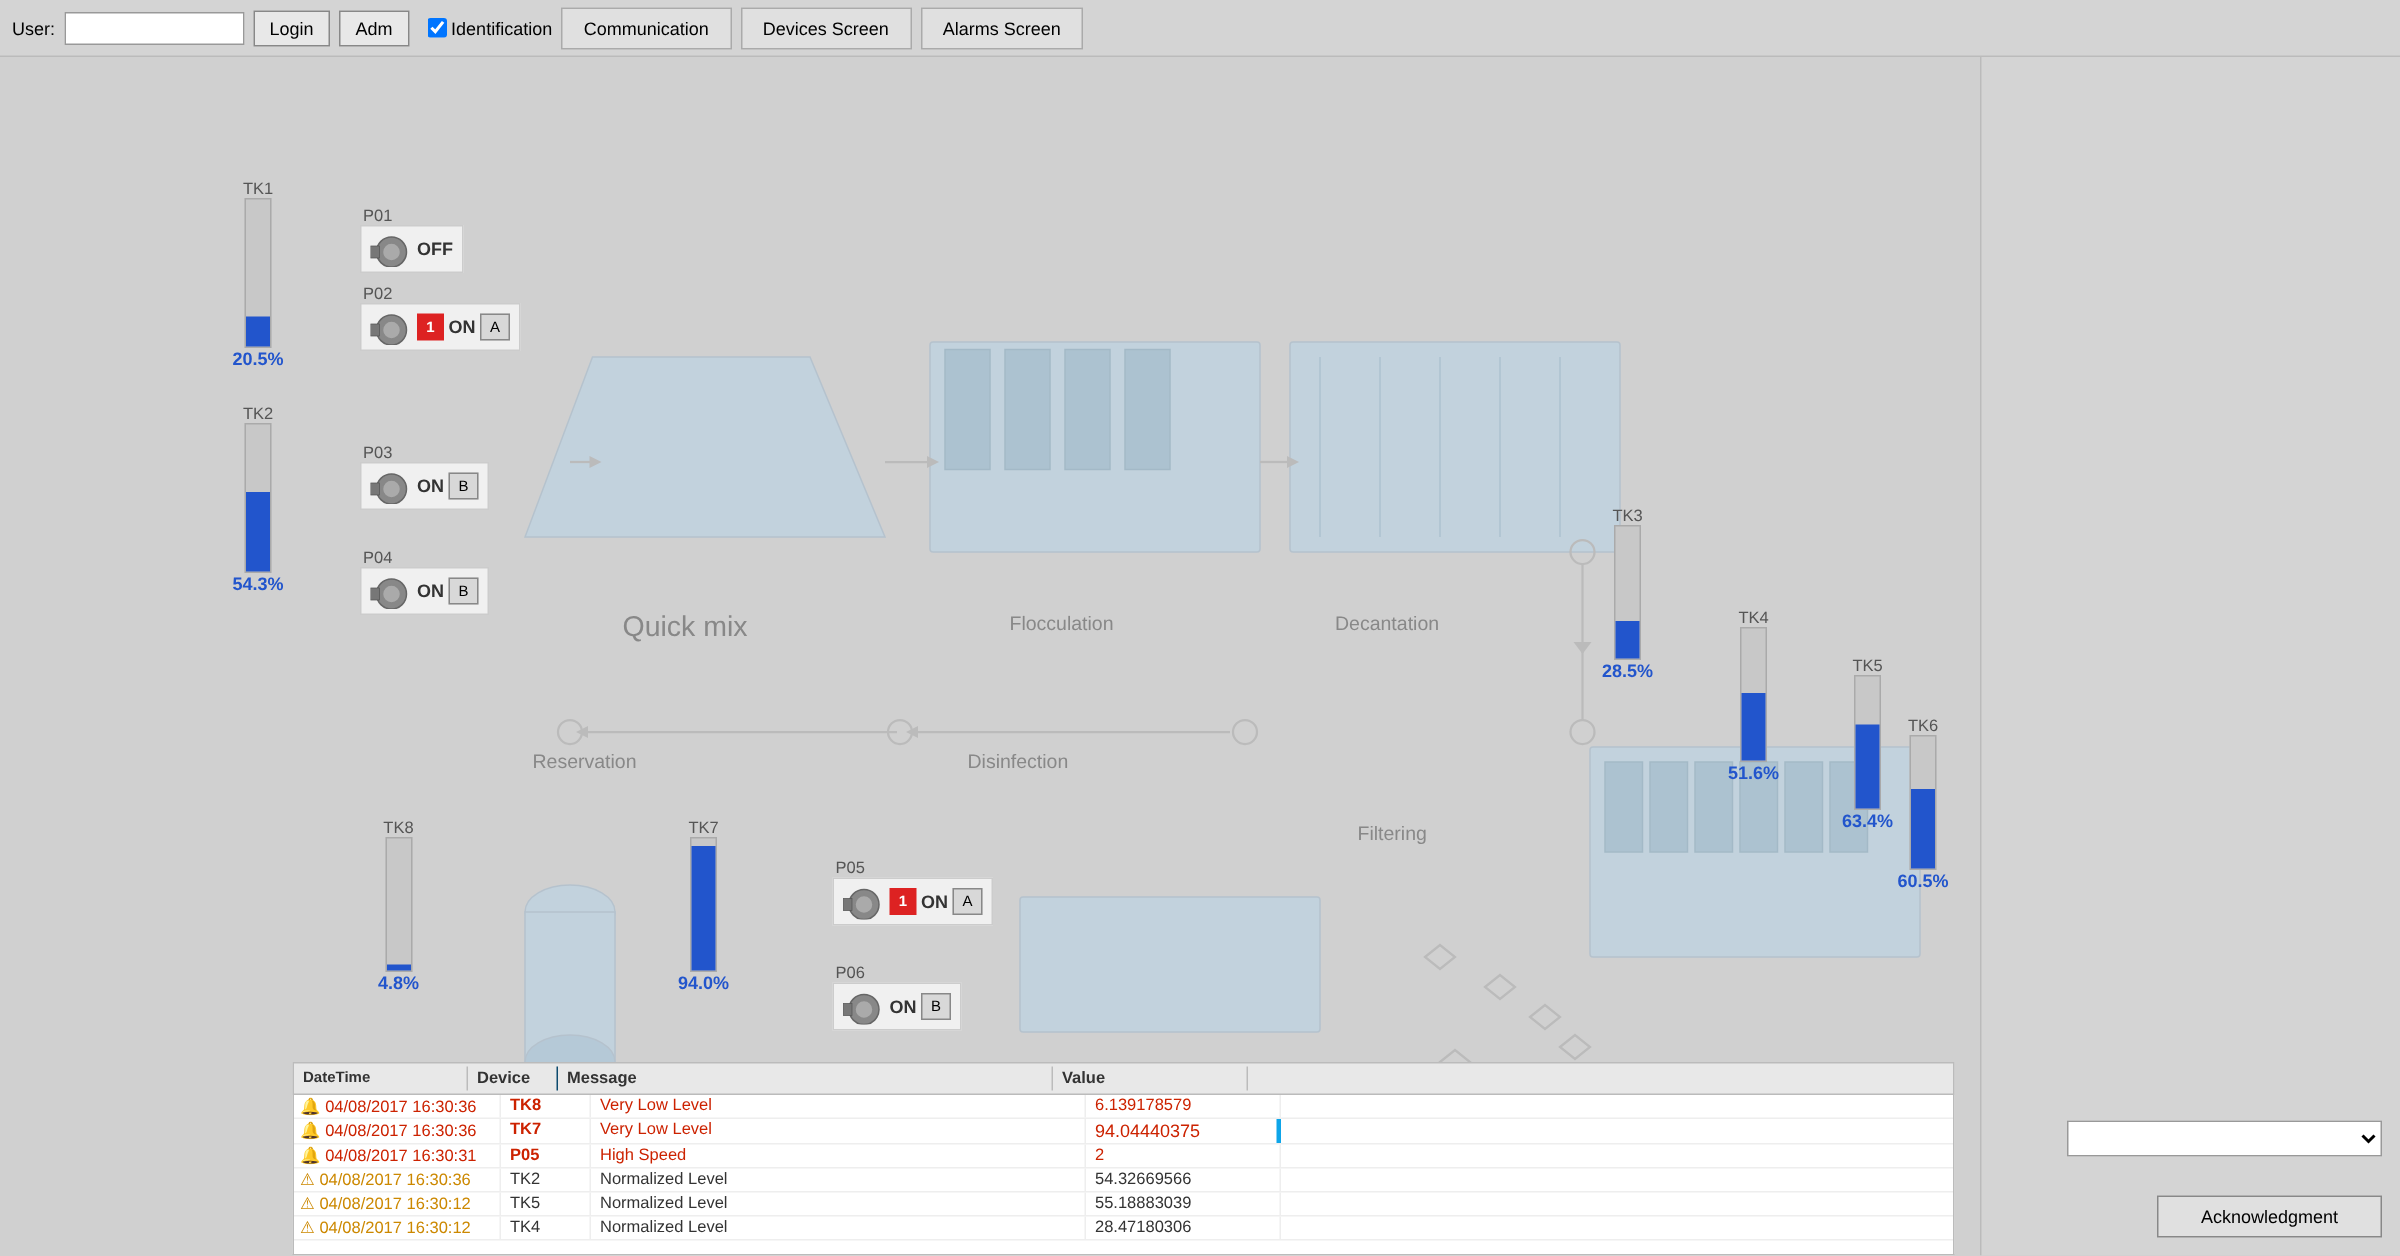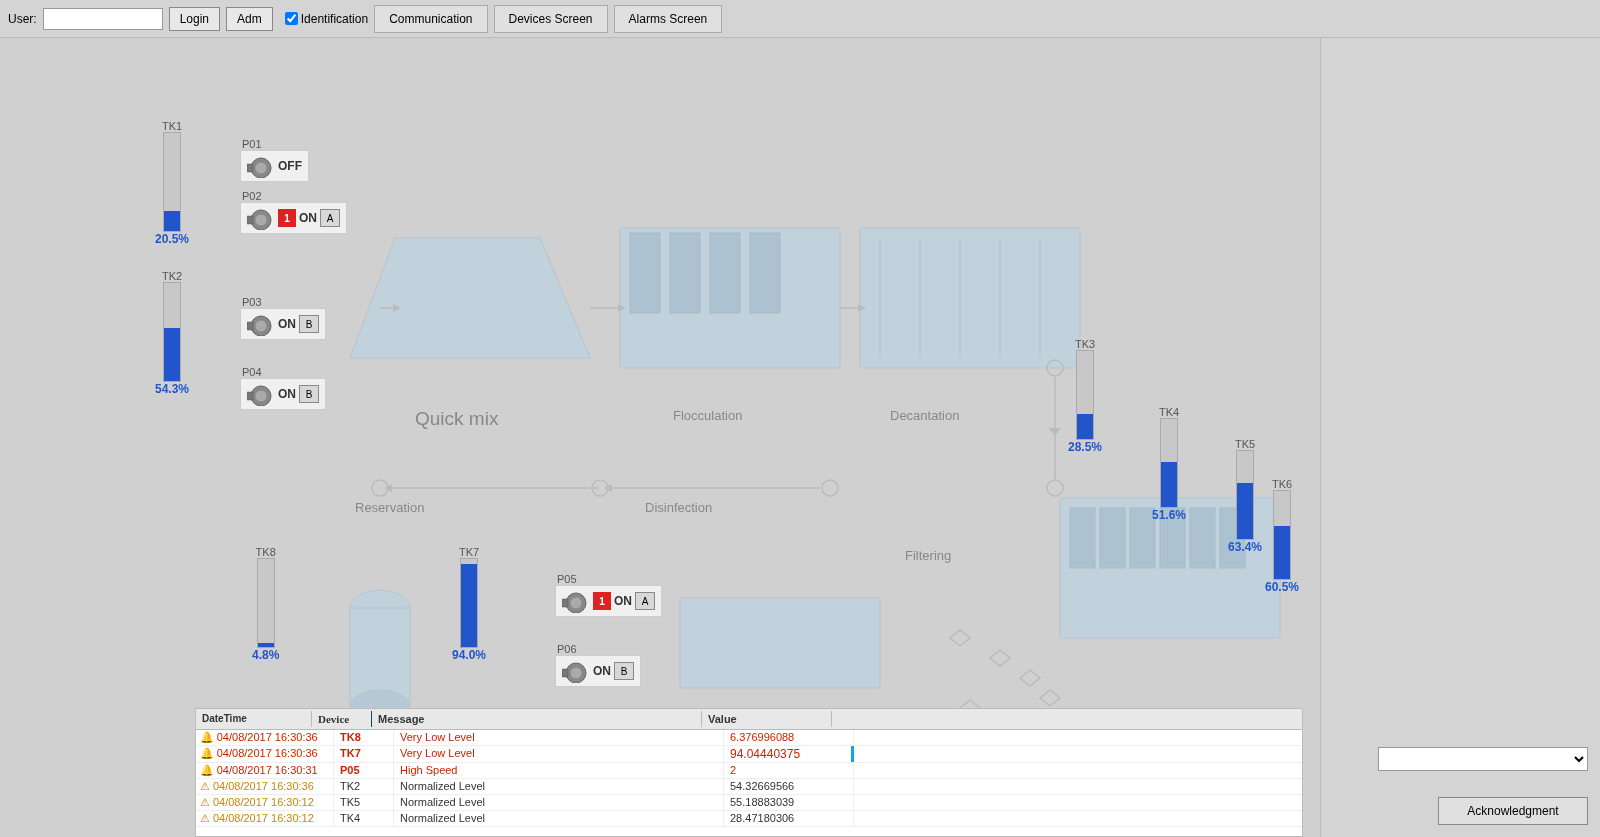--- a/index.html
+++ b/index.html
@@ -248,32 +248,32 @@
   <span style="position:absolute;left:355px;top:462px;color:#888;font-size:13px;">Reservation</span>
   <span style="position:absolute;left:645px;top:462px;color:#888;font-size:13px;">Disinfection</span>
   <span style="position:absolute;left:905px;top:462px;color:#888;font-size:13px;margin-top:48px;">Filtering</span>
 
   <div style="position:absolute;left:208px;top:684px;background:#c0c0c8;border:1px solid #aaa;border-radius:3px;padding:2px 10px;font-size:12px;color:#333;font-weight:bold;">Iracema</div>
 
   <div style="position:absolute;bottom:0;left:195px;width:1108px;">
 
     <div style="background:#e8e8e8;border:1px solid #bbb;display:flex;padding:2px 0;">
       <div style="width:116px;border-right:1px solid #bbb;padding:2px 6px;font-size:10px;font-weight:bold;color:#333;">DateTime</div>
-      <div style="width:60px;border-right:1px solid #0c4a6e;padding:2px 6px;font-size:11px;font-weight:bold;color:#333;font-family:Liberation Serif, serif;">Device</div>
+      <div style="width:60px;border-right:1px solid #0c4a6e;padding:2px 6px;font-size:11px;font-weight:bold;color:#333;">Device</div>
       <div style="width:330px;border-right:1px solid #bbb;padding:2px 6px;font-size:11px;font-weight:bold;color:#333;">Message</div>
       <div style="width:130px;border-right:1px solid #bbb;padding:2px 6px;font-size:11px;font-weight:bold;color:#333;">Value</div>
     </div>
 
     <div style="border:1px solid #bbb;border-top:none;background:white;height:107px;overflow-y:auto;position:relative;">
 
       <div style="display:flex;border-bottom:1px solid #eee;">
         <div style="width:138px;border-right:1px solid #eee;padding:1px 2px 1px 4px;font-size:11px;color:#cc2200;overflow:hidden;white-space:nowrap;">🔔 04/08/2017 16:30:36</div>
         <div style="width:60px;border-right:1px solid #eee;padding:1px 6px;font-size:11px;color:#cc2200;font-weight:bold;">TK8</div>
         <div style="width:330px;border-right:1px solid #eee;padding:1px 6px;font-size:11px;color:#cc2200;">Very Low Level</div>
-        <div style="width:130px;border-right:1px solid #eee;padding:1px 6px;font-size:11px;color:#cc2200;">6.376996088</div>
+        <div style="width:130px;border-right:1px solid #eee;padding:1px 6px;font-size:11px;color:#cc2200;">6.139178579</div>
         <div style="flex:1;padding:1px 6px;font-size:11px;"></div>
       </div>
 
       <div style="display:flex;border-bottom:1px solid #eee;">
         <div style="width:138px;border-right:1px solid #eee;padding:1px 2px 1px 4px;font-size:11px;color:#cc2200;overflow:hidden;white-space:nowrap;">🔔 04/08/2017 16:30:36</div>
         <div style="width:60px;border-right:1px solid #eee;padding:1px 6px;font-size:11px;color:#cc2200;font-weight:bold;">TK7</div>
         <div style="width:330px;border-right:1px solid #eee;padding:1px 6px;font-size:11px;color:#cc2200;">Very Low Level</div>
         <div style="width:130px;border-right:3px solid #0ea5e9;padding:1px 6px;font-size:12px;color:#cc2200;">94.04440375</div>
         <div style="flex:1;padding:1px 6px;font-size:11px;"></div>
       </div>

